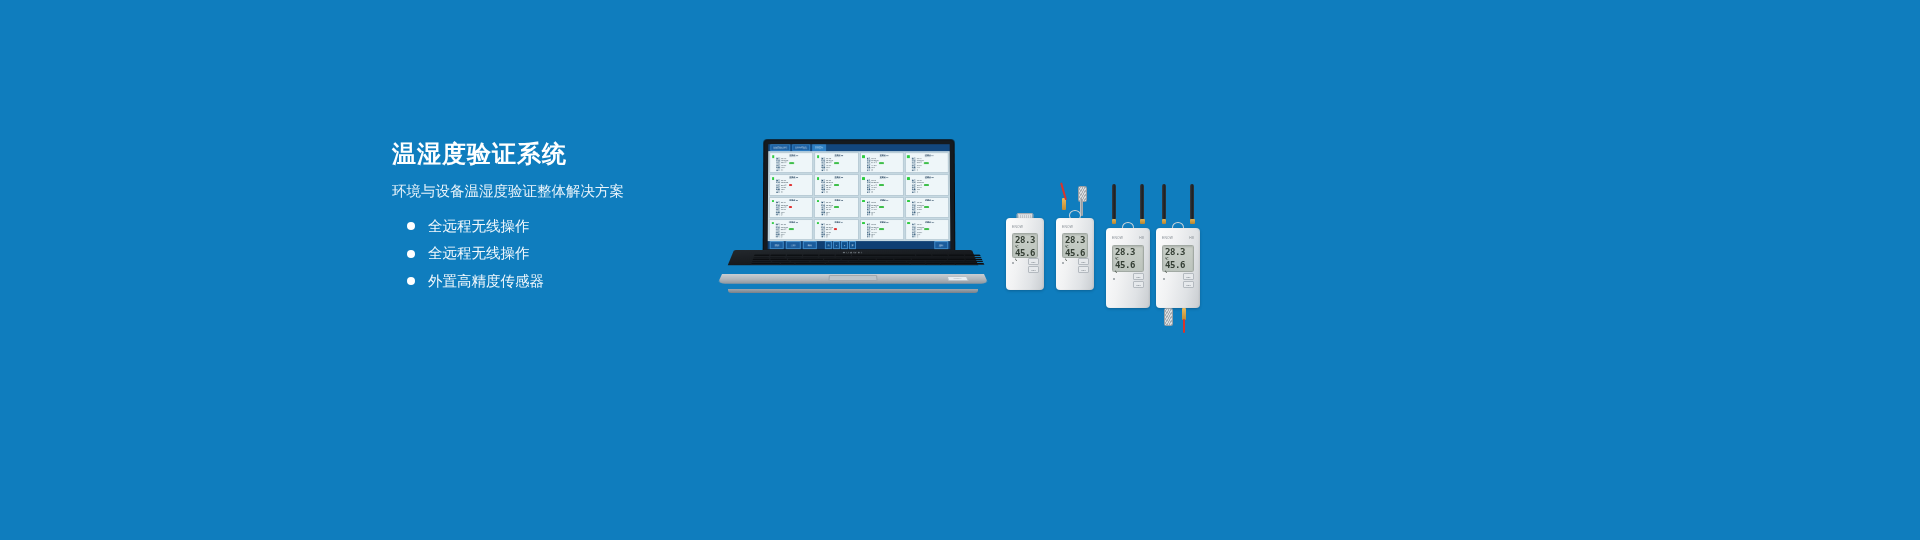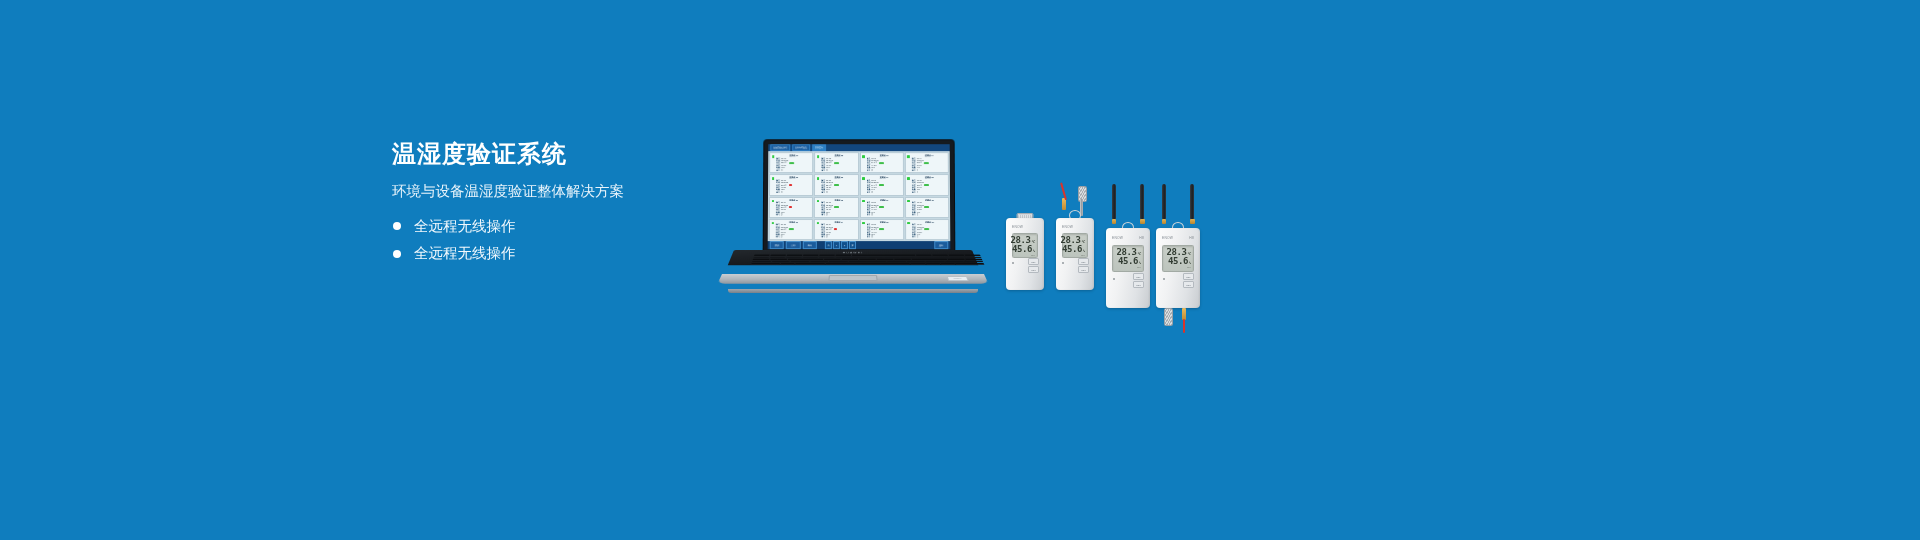--- a/index.html
+++ b/index.html
@@ -15,21 +15,21 @@
   
   .copy{position:absolute;left:392px;top:141px;width:330px;}
   .copy-title{
     font-size:24px;font-weight:bold;color:#ffffff;letter-spacing:1px;
     line-height:1.1;margin:0 0 16px 0;white-space:nowrap;
   }
   .copy-sub{
     font-size:14.5px;color:#e9f4fb;font-weight:400;
     line-height:1.2;margin:0 0 18px 0;white-space:nowrap;
   }
-  .feature-list{list-style:none;margin:1px;padding:0;}
+  .feature-list{list-style:none;margin:15px;padding:0;}
   .feature-item{
     display:flex;align-items:center;margin-bottom:13px;white-space:nowrap;
   }
   .feature-dot{
     width:8px;height:8px;border-radius:50%;background:#ffffff;
     flex:0 0 auto;margin-right:13px;
   }
   .feature-text{font-size:14.5px;color:#f2f9fd;line-height:1;}
 
   
@@ -166,21 +166,21 @@
   }
   .lcd{
     position:absolute;left:6px;right:6px;
     background:linear-gradient(180deg,#c9cfc8 0%,#bcc4bd 100%);
     border:0.6px solid #a2aaa4;border-radius:1.5px;
     padding:1.5px 2px;box-shadow:inset 0 1px 2px rgba(0,0,0,0.14);
   }
   .lcd-line{
     display:flex;align-items:baseline;justify-content:flex-end;gap:1px;
     font-family:"DejaVu Sans Mono","Liberation Mono",monospace;
-    color:#333d33;line-height:1;
+    color:#333d33;line-height:1;flex-direction:column;
   }
   .lcd-big{font-size:9px;font-weight:bold;letter-spacing:-0.4px;}
   .lcd-unit{font-size:3.4px;font-weight:bold;}
   .lcd-foot{
     font-size:2.4px;color:#5d665d;text-align:right;margin-top:0.5px;
     letter-spacing:0.2px;
   }
   .dev-btn{
     position:absolute;width:9px;height:5px;background:#e6e9ec;
     border:0.5px solid #b4bac0;border-radius:1px;
@@ -245,20 +245,24 @@
     <h1 class="copy-title">温湿度验证系统</h1>
     <p class="copy-sub">环境与设备温湿度验证整体解决方案</p>
     <ul class="feature-list">
       <li class="feature-item">
         <span class="feature-dot"></span>
         <span class="feature-text">全远程无线操作</span>
       </li>
       <li class="feature-item">
         <span class="feature-dot"></span>
         <span class="feature-text">全远程无线操作</span>
+      </li>
+      <li class="feature-item">
+        <span class="feature-dot"></span>
+        <span class="feature-text">外置高精度传感器</span>
       </li>
     </ul>
   </div>
 
   <div class="laptop">
 
     <div class="lid">
       <div class="screen">
 
         <div class="scr-topbar">

